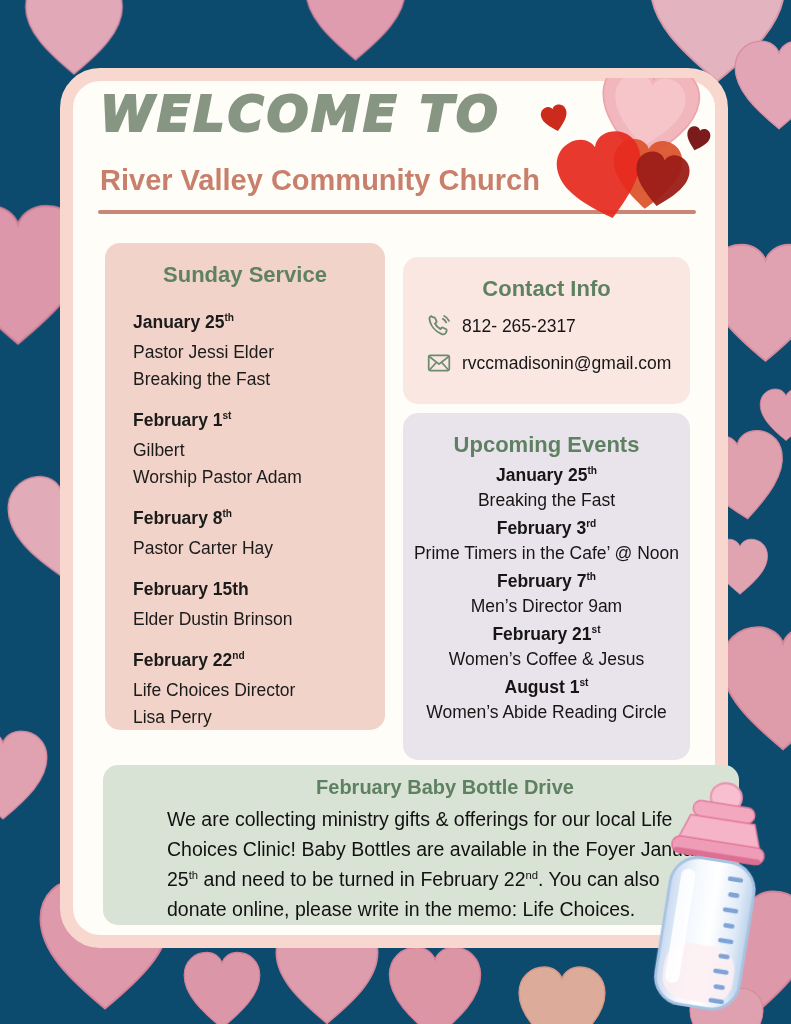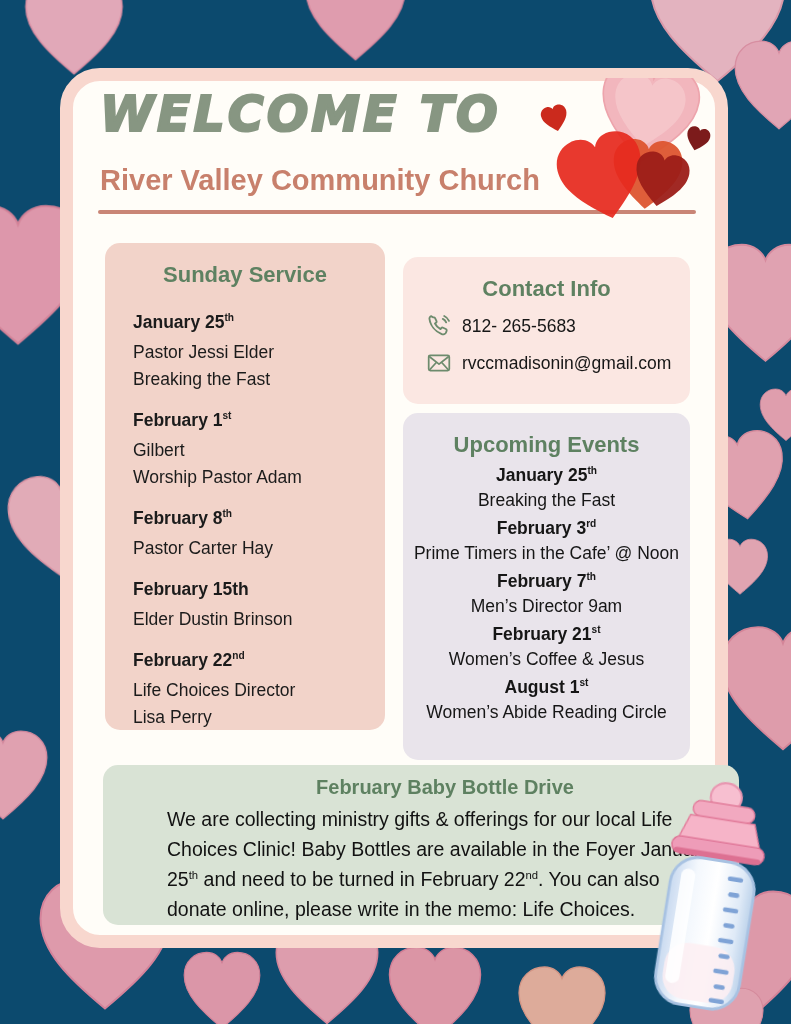--- a/index.html
+++ b/index.html
@@ -143,21 +143,21 @@
   </div>
 
   <div class="panel contact">
     <div class="panel-title">Contact Info</div>
     <div class="c-row">
       <svg class="icon" viewBox="0 0 24 24" fill="none" stroke="#6d8b6d" stroke-width="1.7" stroke-linecap="round" stroke-linejoin="round">
         <path d="M5 3 C4 3 3 4 3.2 5.5 C4 11.5 8.5 17 14.5 19.5 C16 20.1 18 19.5 18.5 18 L19 16.5 C19.2 15.8 18.9 15.1 18.3 14.8 L15.8 13.6 C15.2 13.3 14.5 13.5 14.1 14 L13.4 14.9 C11.3 13.8 9.3 11.8 8.3 9.7 L9.2 9 C9.7 8.6 9.9 7.9 9.6 7.3 L8.4 4.8 C8.1 4.2 7.4 3.9 6.7 4.1 Z"></path>
         <path d="M15.5 5.5 A6 6 0 0 1 18.6 8.6"></path>
         <path d="M16.8 2.8 A9 9 0 0 1 21.2 7.2"></path>
       </svg>
-      <span class="c-text">812- 265-5683</span>
+      <span class="c-text">812- 265-2317</span>
     </div>
     <div class="c-row">
       <svg class="icon" viewBox="0 0 24 24" fill="none" stroke="#6d8b6d" stroke-width="1.6" stroke-linejoin="round">
         <rect x="2.5" y="5" width="19" height="14" rx="1.5"></rect>
         <path d="M3 6 L12 13 L21 6"></path>
         <path d="M3.2 18.5 L9.5 11.5 M20.8 18.5 L14.5 11.5"></path>
       </svg>
       <span class="c-text">rvccmadisonin@gmail.com</span>
     </div>
   </div>

